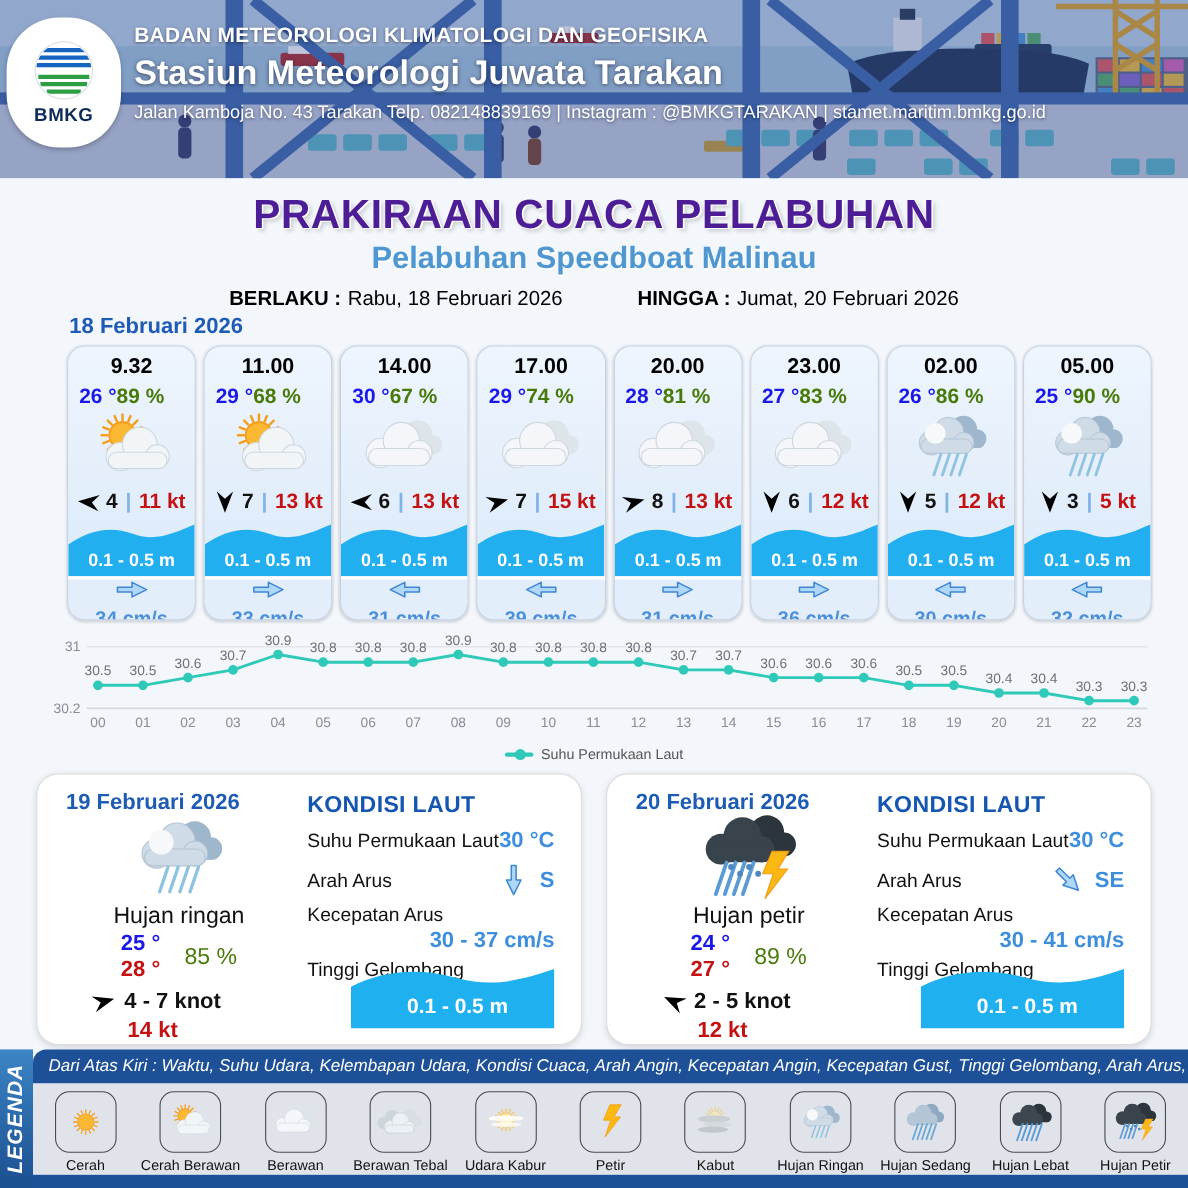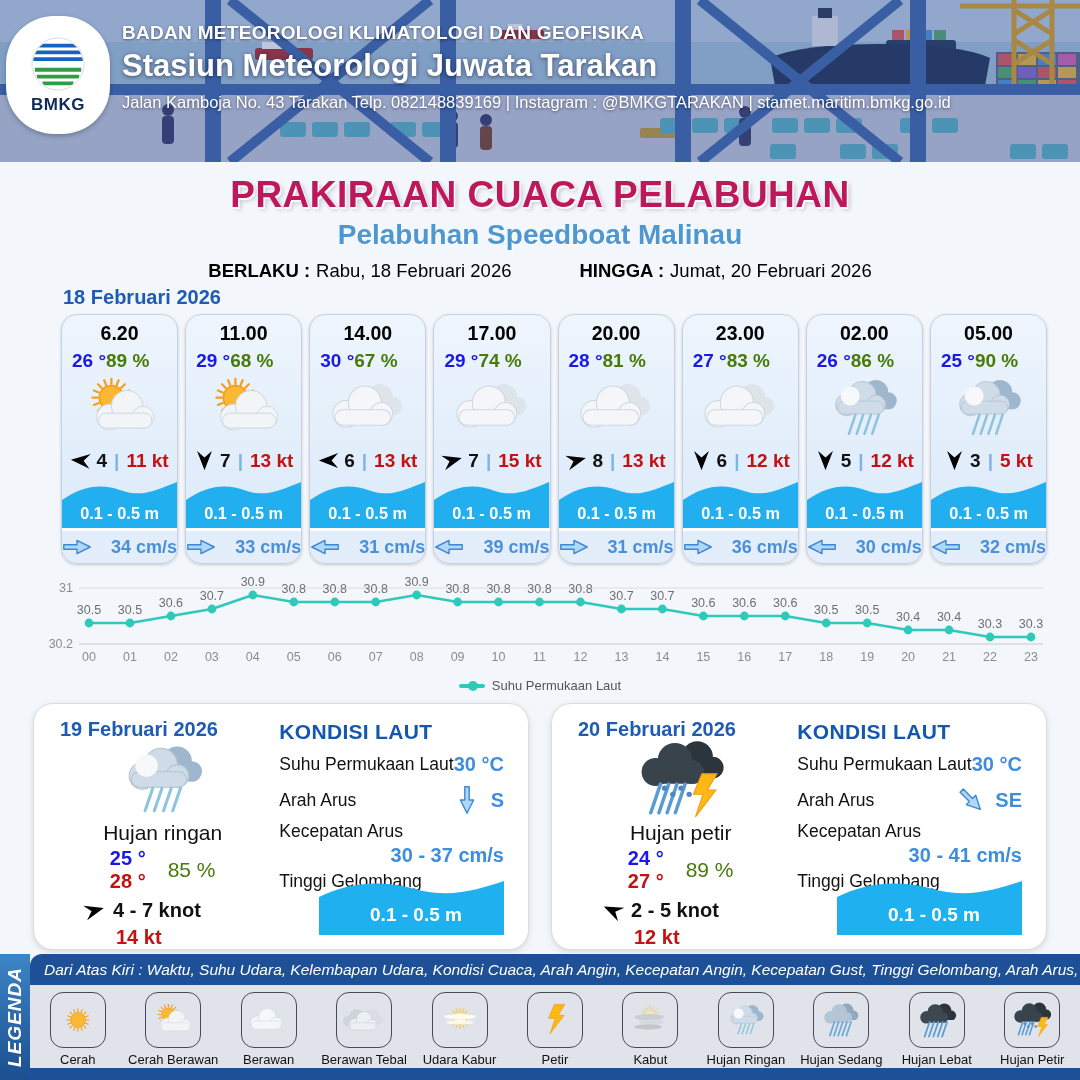--- a/index.html
+++ b/index.html
@@ -13,21 +13,21 @@
              border-radius:48px;display:flex;flex-direction:column;align-items:center;
              justify-content:center;box-shadow:0 2px 5px rgba(0,0,0,.25);}
   .logo-pill .bmkg-txt{font-size:17px;font-weight:bold;color:#0d2b56;letter-spacing:.5px;margin-top:2px;}
   .head-text{position:absolute;left:122px;top:22px;color:#fff;}
   .head-org{font-size:19px;font-weight:bold;letter-spacing:.3px;text-shadow:0 1px 3px rgba(0,0,30,.5);}
   .head-station{font-size:31px;font-weight:bold;margin-top:4px;text-shadow:0 1px 4px rgba(0,0,30,.55);}
   .head-contact{font-size:16.5px;margin-top:9px;text-shadow:0 1px 3px rgba(0,0,30,.5);}
 
   
   .titleblock{text-align:center;margin-top:12px;}
-  .title-main{font-size:37px;font-weight:800;color:#be185d;letter-spacing:.5px;
+  .title-main{font-size:37px;font-weight:800;color:#4c1d95;letter-spacing:.5px;
               text-shadow:1.5px 1.5px 0 #fff,3px 3px 4px rgba(0,0,0,.18);}
   .title-sub{font-size:28px;font-weight:bold;color:#4e97d1;margin-top:3px;
              text-shadow:1px 1px 0 #fff;}
   .validity{display:flex;justify-content:center;gap:68px;margin-top:9px;font-size:18.5px;color:#000;}
   .validity b{font-weight:bold;margin-right:6px;}
 
   
   .hourly{margin:4px 33px 0 33px;padding-left:28px;}
   .hour-date{font-size:20px;font-weight:bold;color:#1d5bb5;margin:2px 0 5px 2px;}
   .cards{display:flex;gap:7px;}
@@ -42,21 +42,21 @@
   .h-icon svg{width:86px;height:72px;}
   .h-wind{display:flex;align-items:center;justify-content:center;gap:5px;height:32px;line-height:1;}
   .dart{display:inline-flex;width:21px;height:21px;}
   .dart svg{width:100%;height:100%;}
   .h-ws{font-size:19px;font-weight:bold;color:#111;}
   .h-div{color:#7fb3e8;font-weight:bold;font-size:19px;margin:0 2px;}
   .h-gust{font-size:19px;font-weight:bold;color:#c41111;}
   .h-wave{height:52px;margin-top:4px;}
   .h-wave svg{width:100%;height:100%;display:block;}
   .h-cur{height:36px;border-top:3px solid #fff;display:flex;align-items:center;
-         justify-content:space-between;gap:7px;}
+         justify-content:space-between;gap:7px;flex-direction:column;}
   .blockarrow{display:inline-flex;}
   .blockarrow svg{width:30px;height:18px;}
   .h-curv{font-size:18px;font-weight:bold;color:#4a90d9;}
 
   
   .chartwrap{margin:8px 33px 0 33px;}
   .chartwrap svg{width:1014px;height:100px;display:block;}
   .ytick{font-size:12.5px;fill:#8b8b95;}
   .xtick{font-size:12.5px;fill:#8b8b95;}
   .dlabel{font-size:12.5px;fill:#6f6f6f;}
@@ -248,21 +248,21 @@
   <div class="validity">
     <span><b>BERLAKU :</b><span>Rabu, 18 Februari 2026</span></span>
     <span><b>HINGGA :</b><span>Jumat, 20 Februari 2026</span></span>
   </div>
 </div>
 
 <div class="hourly">
   <div class="hour-date">18 Februari 2026</div>
   <div class="cards" id="cards">
   <div class="hcard">
-    <div class="h-time">6.20</div>
+    <div class="h-time">9.32</div>
     <div class="h-th">
       <span class="h-temp">26 °</span>
       <span class="h-hum">89 %</span>
     </div>
     <div class="h-icon">
           <svg viewBox="0 0 100 80">
             <circle cx="40" cy="28" r="14" fill="#FBB832" stroke="#F59E1B" stroke-width="2"></circle>
             <line x1="56" y1="28" x2="62" y2="28" stroke="#F59E1B" stroke-width="2.6" stroke-linecap="round"></line>
             <line x1="54.78207252018059" y1="34.122934917841434" x2="60.32534971524831" y2="36.419035512031975" stroke="#F59E1B" stroke-width="2.6" stroke-linecap="round"></line>
             <line x1="51.31370849898476" y1="39.31370849898476" x2="55.55634918610404" y2="43.55634918610404" stroke="#F59E1B" stroke-width="2.6" stroke-linecap="round"></line>

